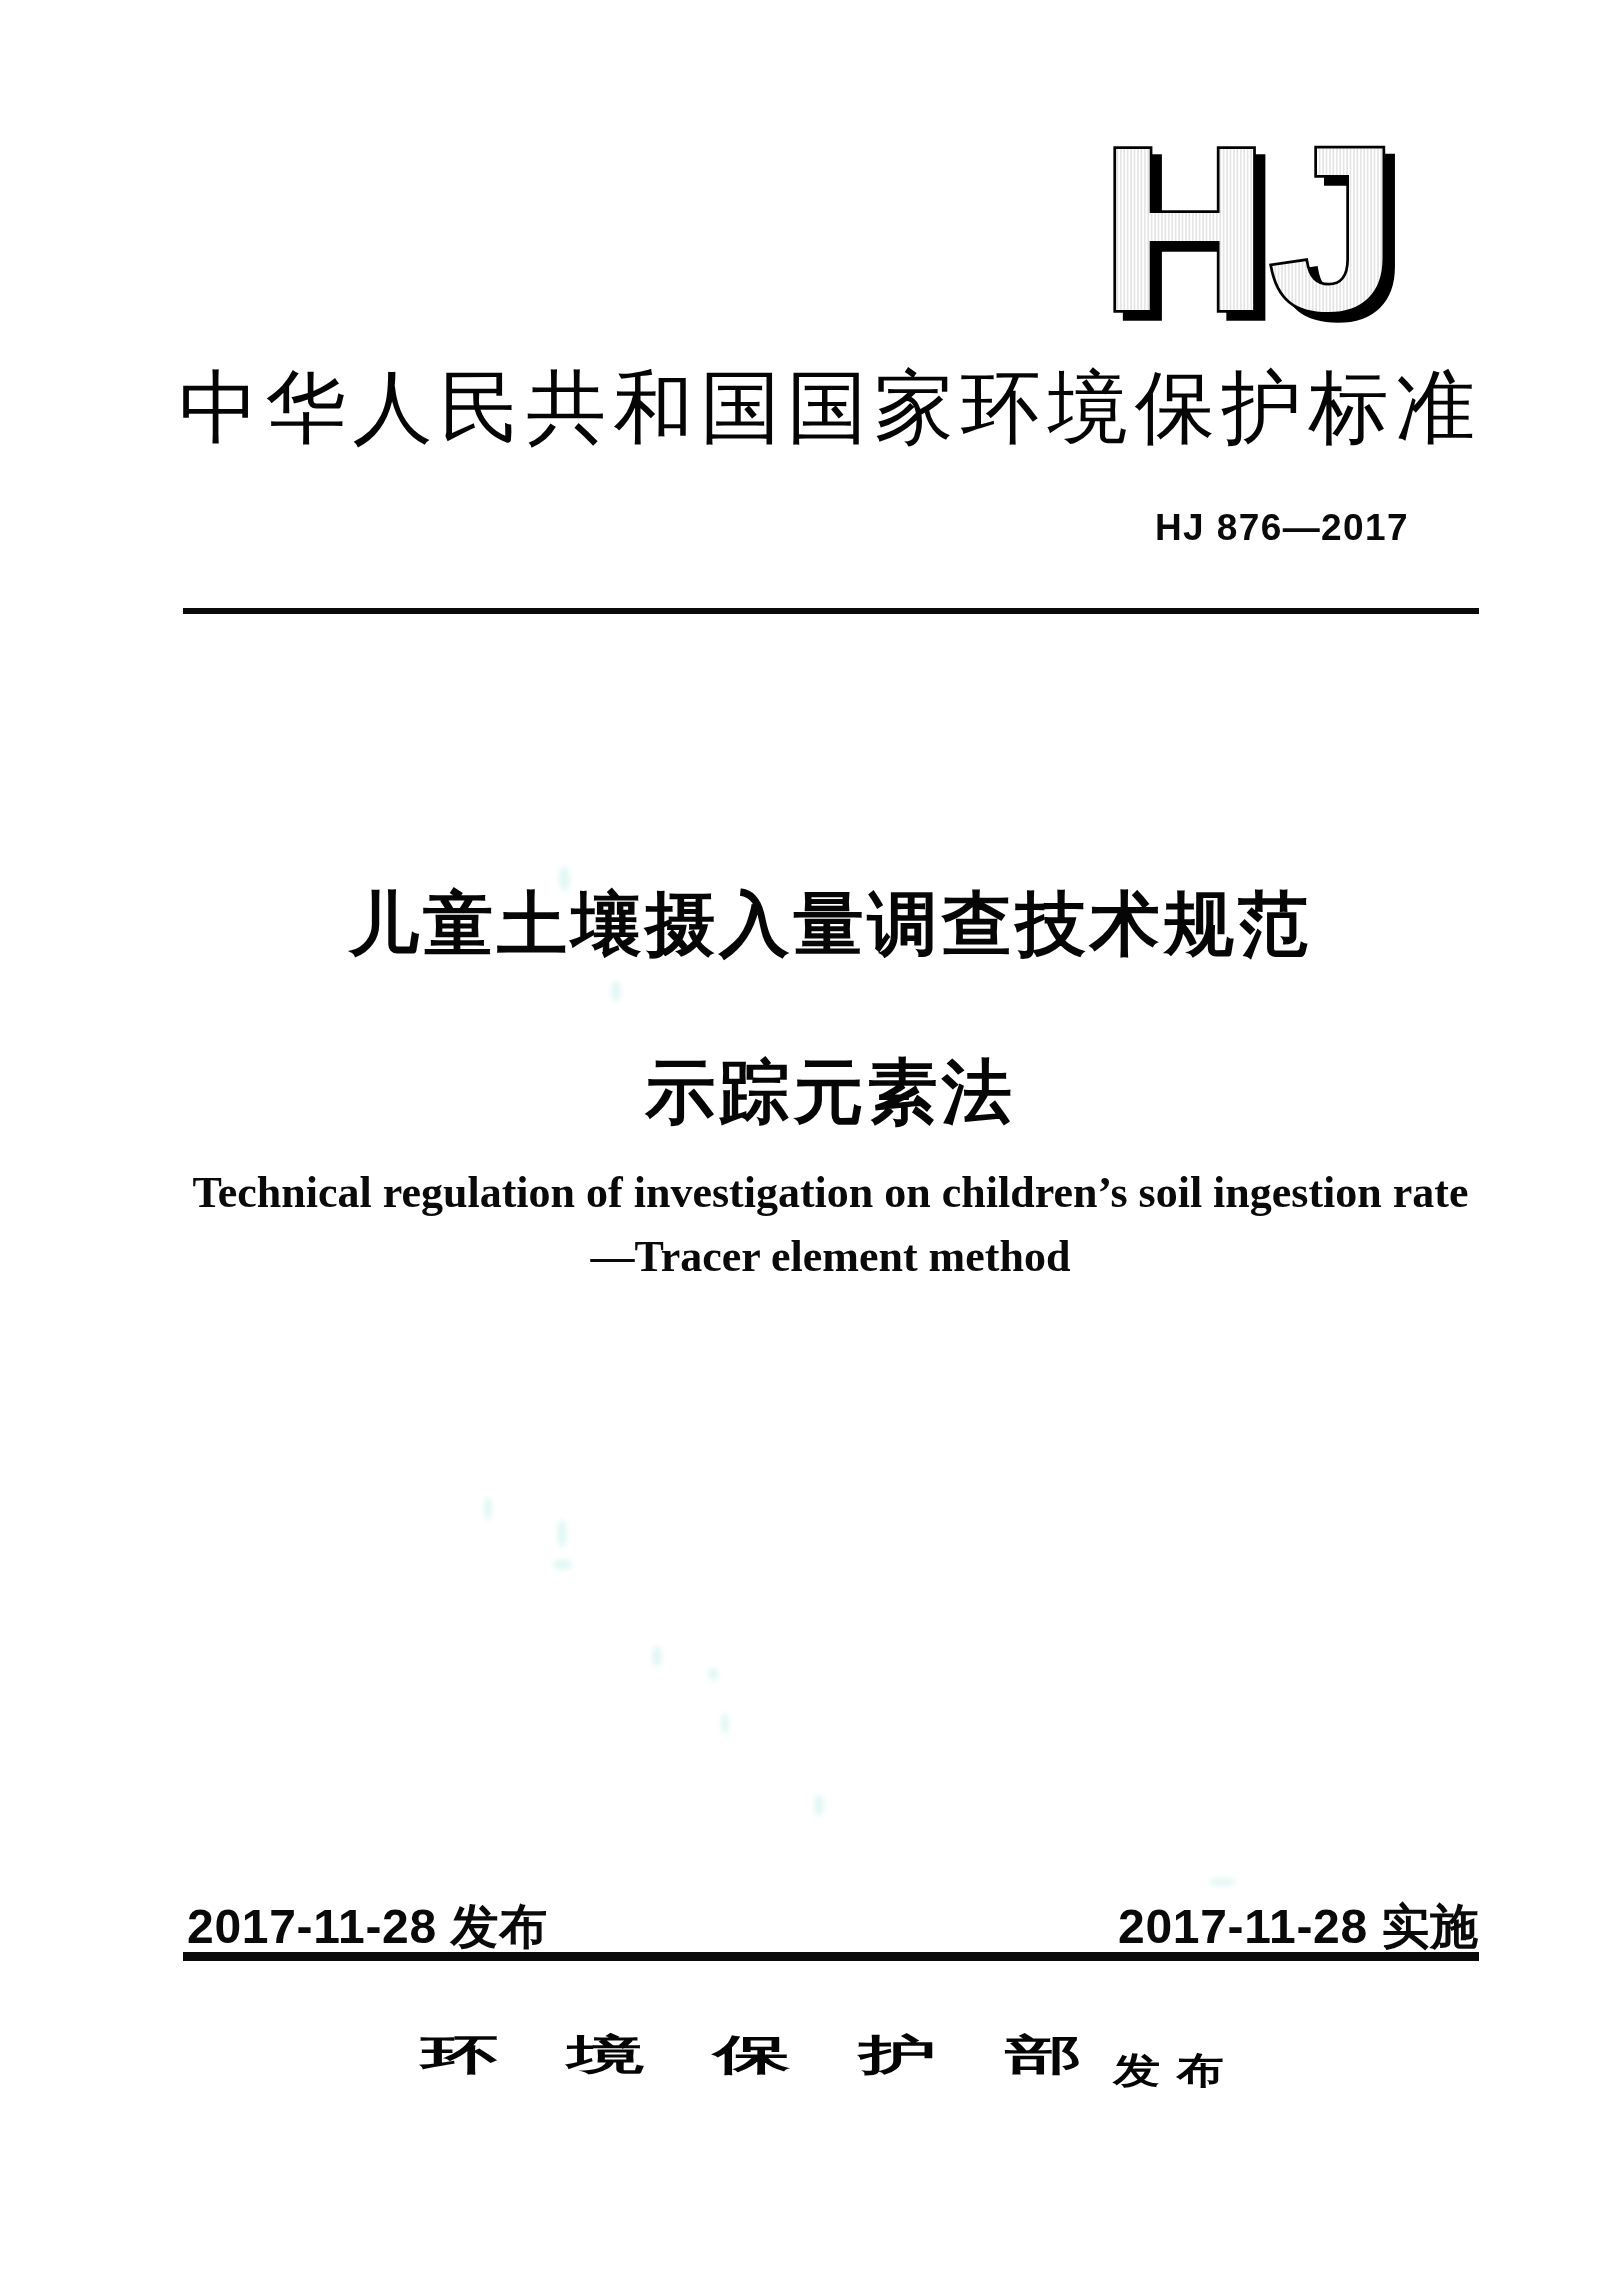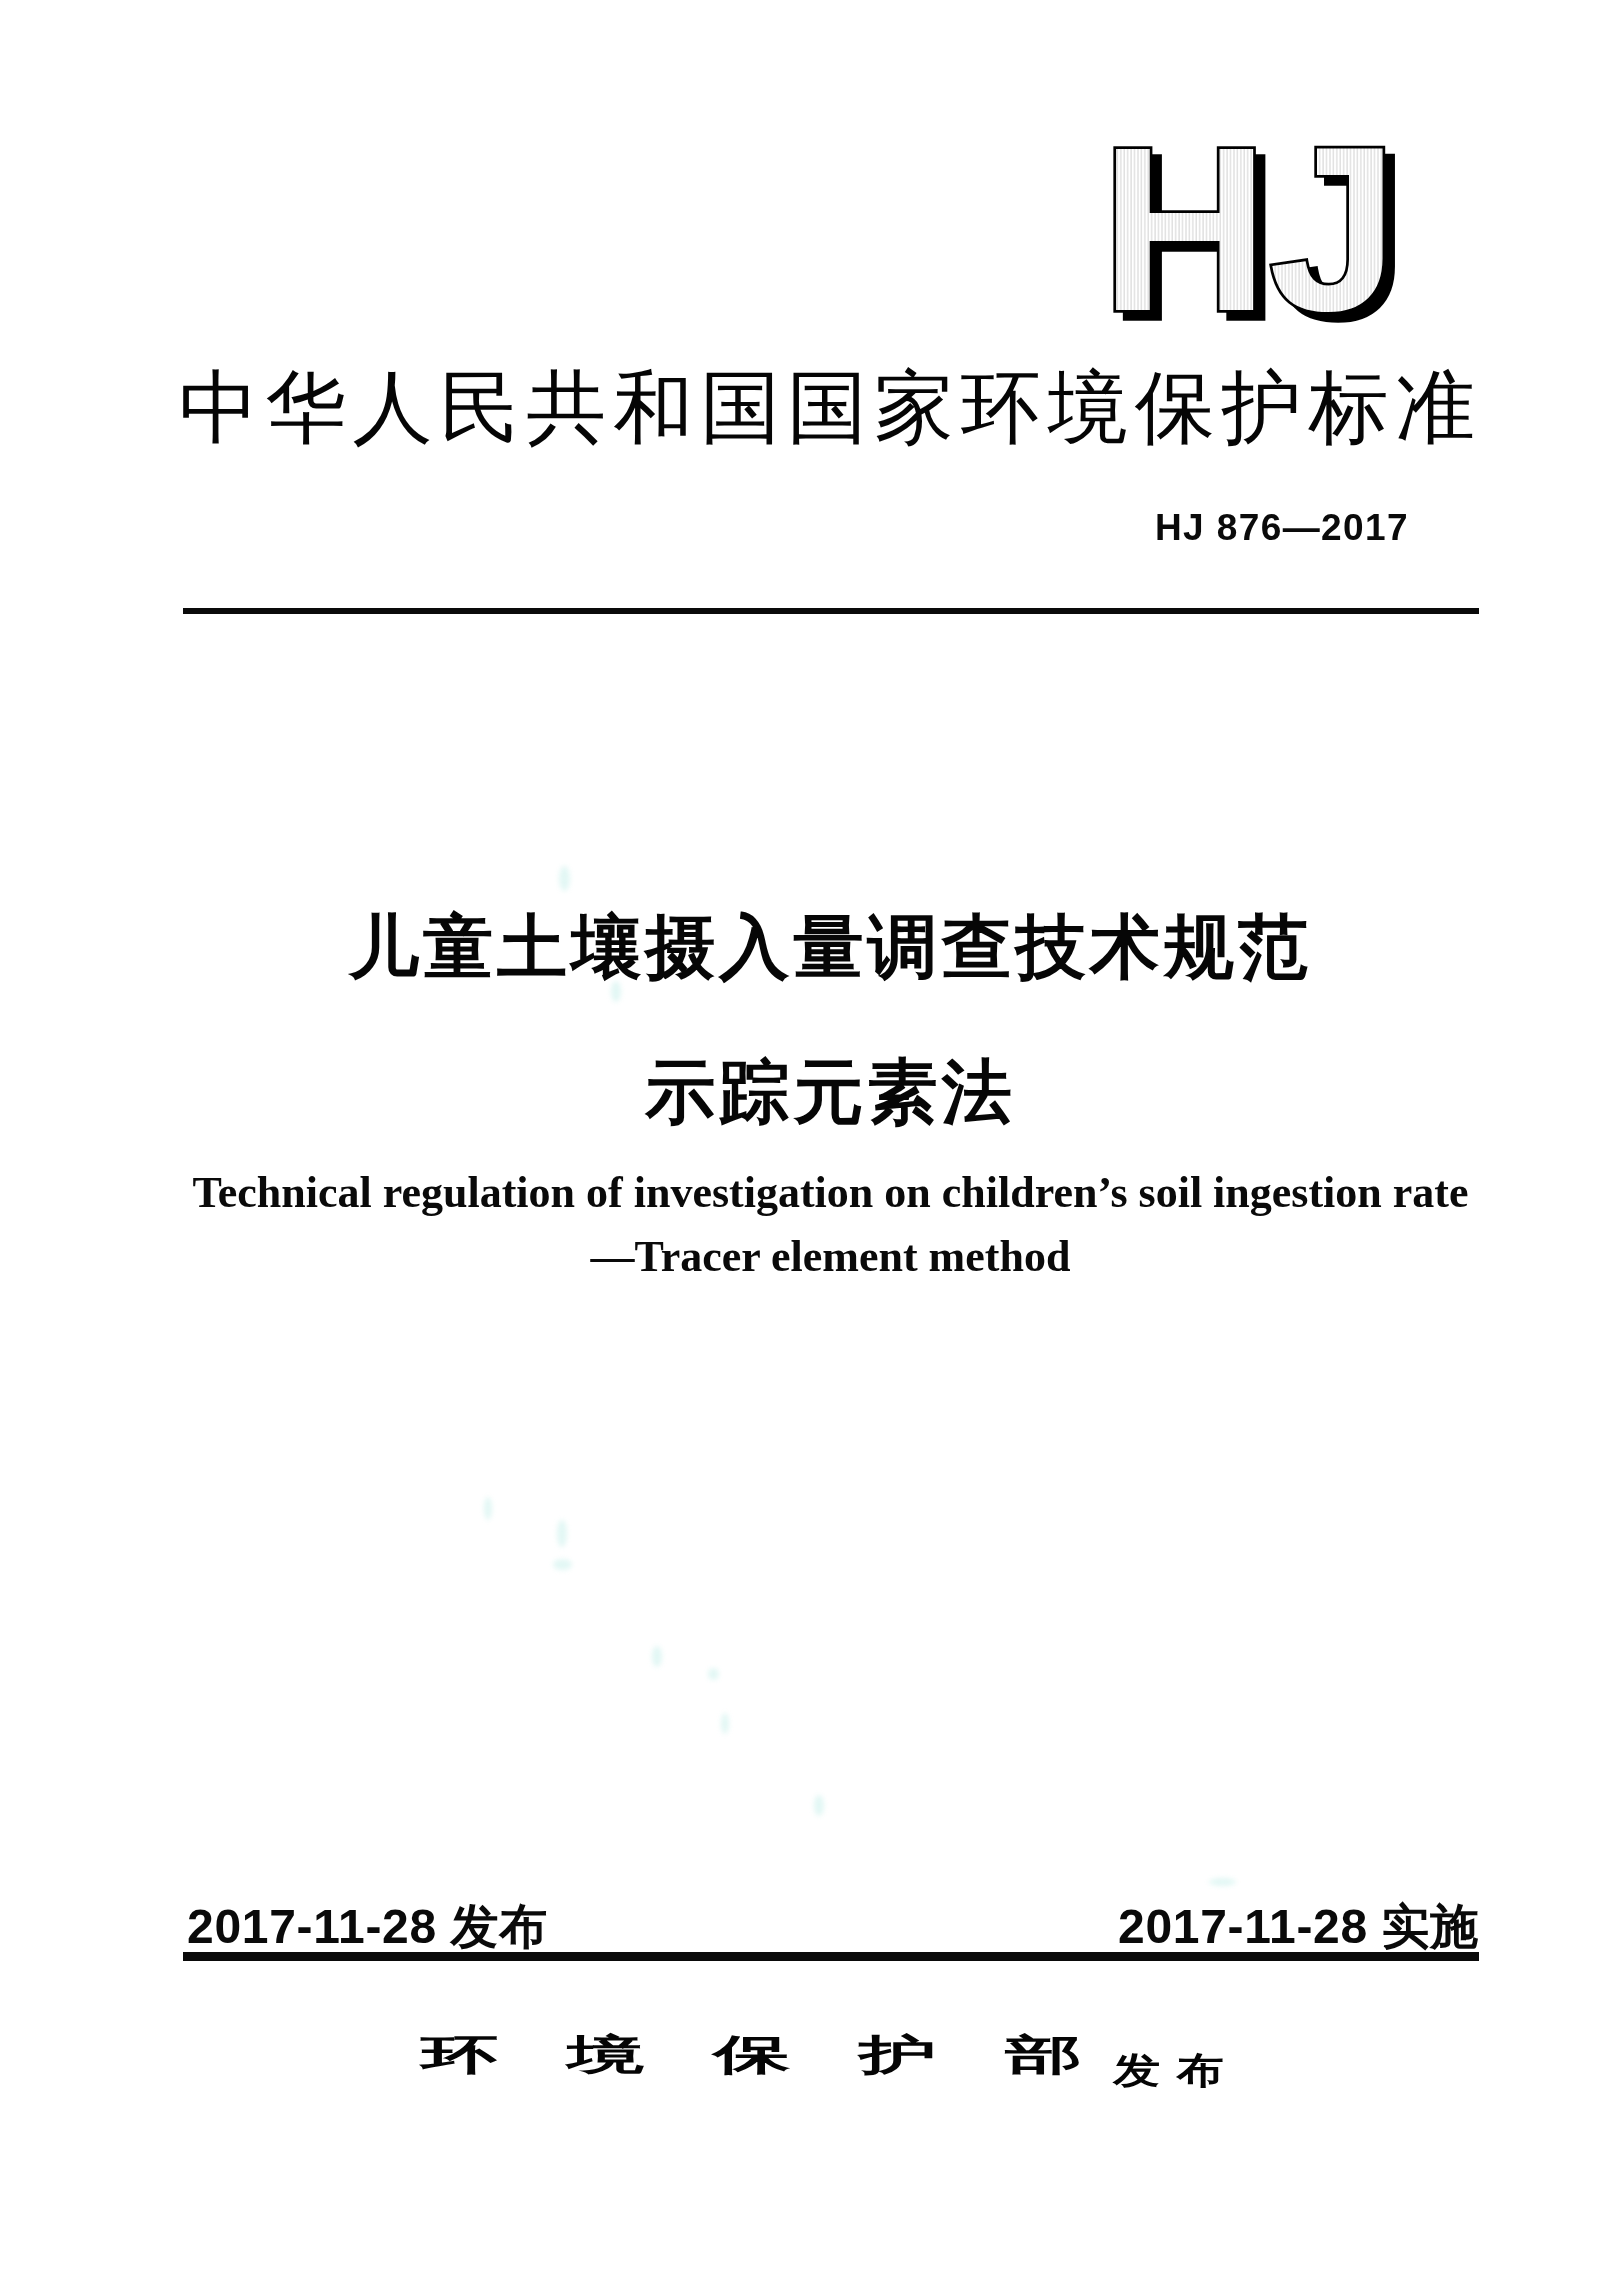--- a/index.html
+++ b/index.html
@@ -40,21 +40,21 @@
     position:absolute;top:509px;right:215px;
     font-family:Liberation Sans, sans-serif;
     font-weight:bold;font-size:37px;line-height:1;
     letter-spacing:1.4px;color:#0a0a0a;white-space:nowrap;
   }
   .rule{position:absolute;left:183px;width:1296px;background:#0a0a0a;}
   .rule-top{top:608px;height:5.5px;}
   .rule-bottom{top:1952px;height:9px;}
 
   .title-cn{
-    top:912px;
+    top:889px;
     font-family:"DejaVu Sans", sans-serif;
     font-weight:bold;font-size:70px;line-height:1;
     letter-spacing:4.1px;color:#060606;
   }
   .subtitle-cn{top:1057px;}
   .title-en{
     top:1171px;
     font-family:"Liberation Serif", serif;
     font-weight:bold;font-size:44px;line-height:1;
     color:#0a0a0a;

